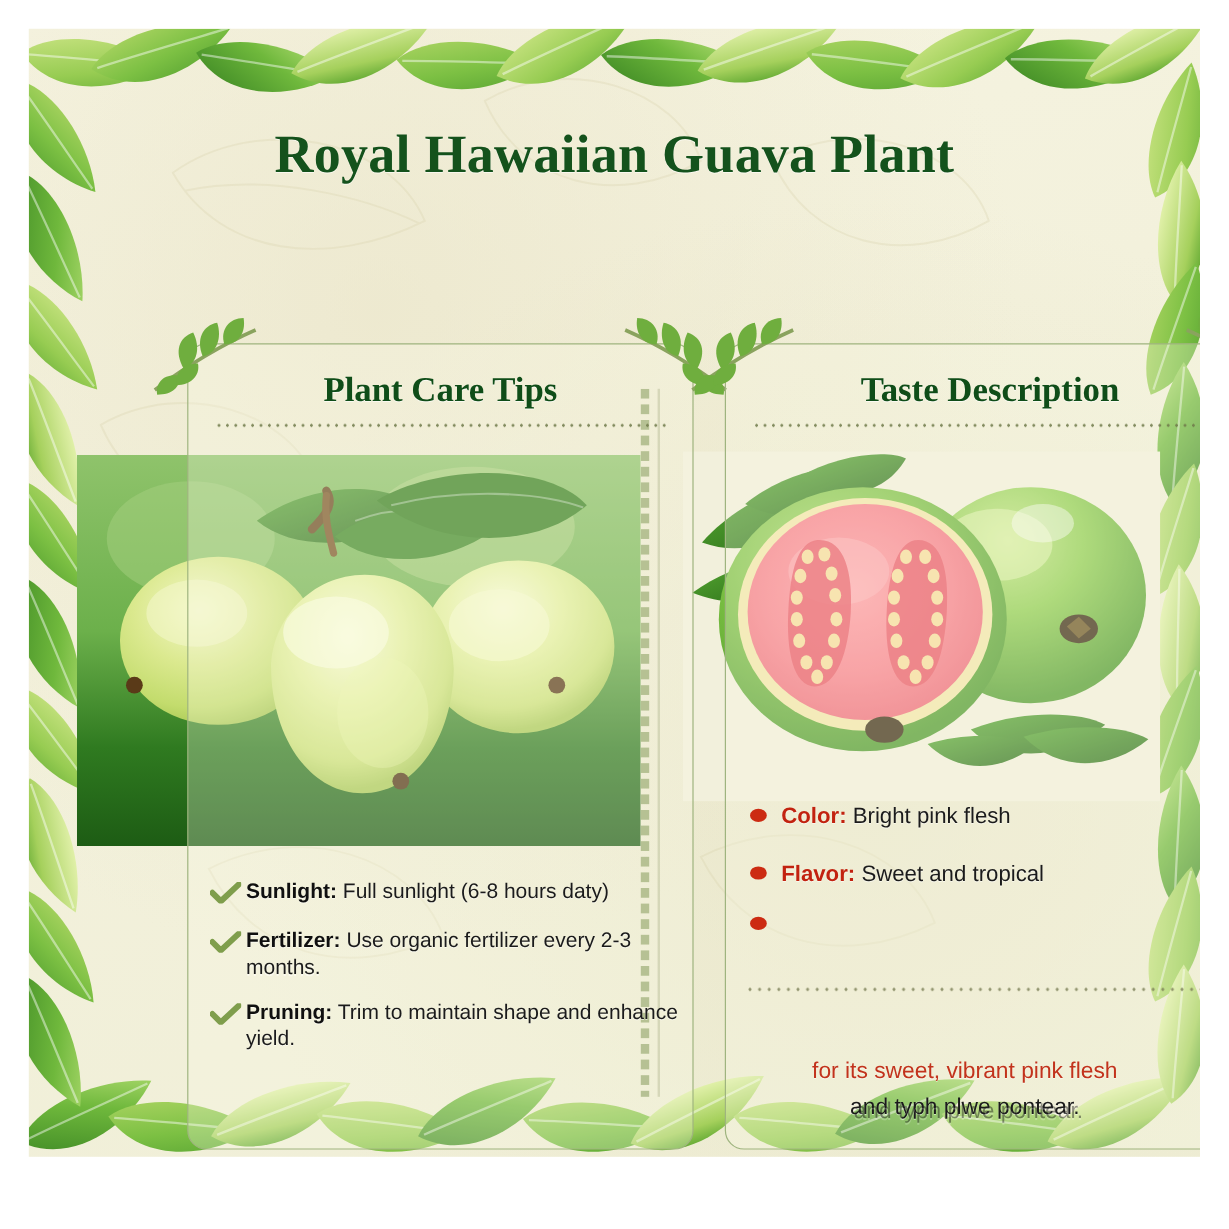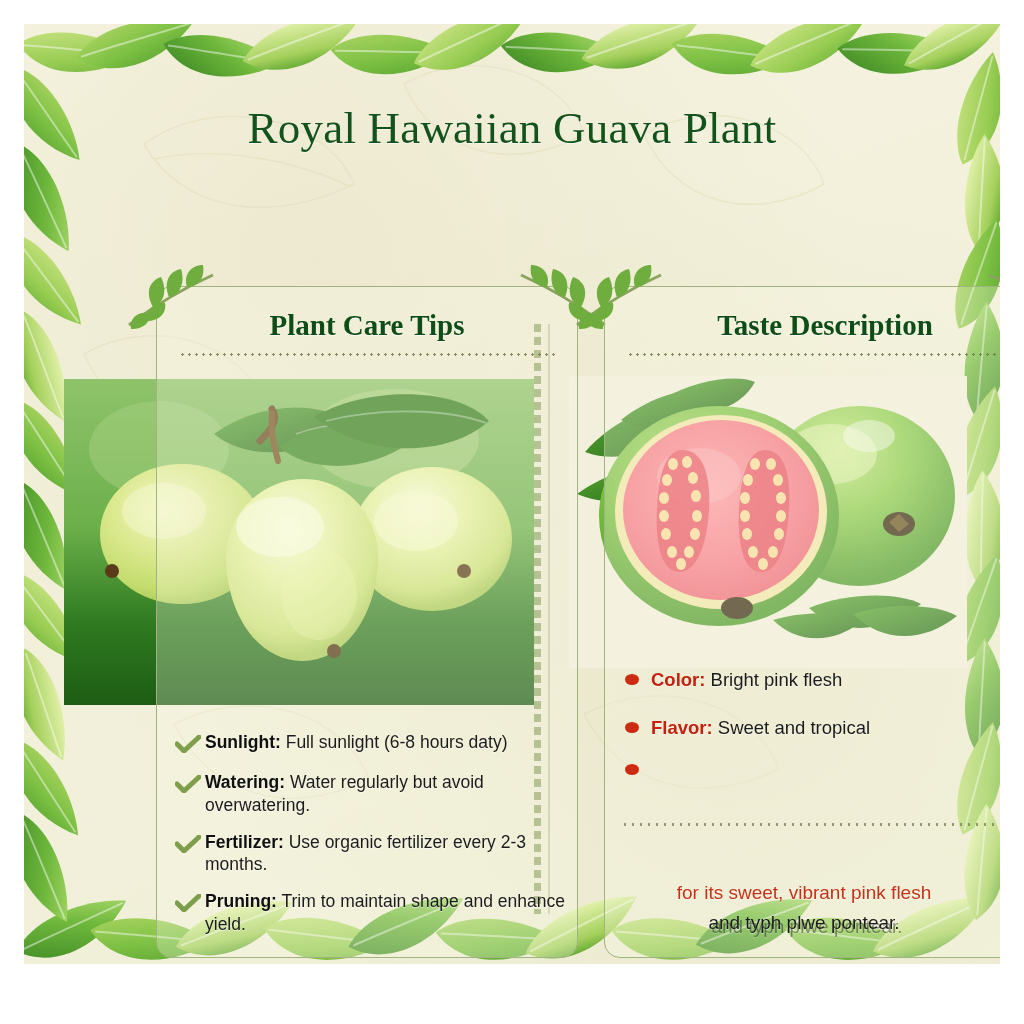--- a/index.html
+++ b/index.html
@@ -18,21 +18,21 @@
   }
   
   .watermark{position:absolute;inset:0;opacity:.30;}
 
   
   .leafborder{position:absolute;inset:0;pointer-events:none;}
 
   
   .title-wrap{position:absolute;left:0;top:82px;width:976px;text-align:center;}
   .title1{
-    font-family:"Liberation Serif",serif;font-weight:400;font-size:45px;
+    font-family:"Liberation Serif",serif;font-weight:700;font-size:45px;
     color:#14521c;letter-spacing:.2px;line-height:1.0;
     text-shadow:0 1px 0 rgba(255,255,255,.6);
   }
   .title2{
     font-family:"Liberation Serif",serif;font-weight:700;font-size:45px;
     color:#e8701a;letter-spacing:.2px;line-height:1.0;margin-top:16px;
     text-shadow:0 1px 0 rgba(255,255,255,.6);
   }
 
   
@@ -393,28 +393,20 @@
               </svg>
           </span>
           <span class="care-text"><b>Sunlight:</b> <span>Full sunlight (6-8 hours daty)</span></span>
         </div>
         <div class="care-item">
           <span class="check">
             <svg width="26" height="18" viewBox="0 0 26 18">
                 <path d="M2 9 L9 16 L24 2" stroke="#7f9e4c" stroke-width="5" fill="none" stroke-linecap="round" stroke-linejoin="round"></path>
               </svg>
           </span>
-          <span class="care-text"><b>Watering:</b> <span>Water regularly but avoid overwatering.</span></span>
-        </div>
-        <div class="care-item">
-          <span class="check">
-            <svg width="26" height="18" viewBox="0 0 26 18">
-                <path d="M2 9 L9 16 L24 2" stroke="#7f9e4c" stroke-width="5" fill="none" stroke-linecap="round" stroke-linejoin="round"></path>
-              </svg>
-          </span>
           <span class="care-text"><b>Fertilizer:</b> <span>Use organic fertilizer every 2-3 months.</span></span>
         </div>
         <div class="care-item">
           <span class="check">
             <svg width="26" height="18" viewBox="0 0 26 18">
                 <path d="M2 9 L9 16 L24 2" stroke="#7f9e4c" stroke-width="5" fill="none" stroke-linecap="round" stroke-linejoin="round"></path>
               </svg>
           </span>
           <span class="care-text"><b>Pruning:</b> <span>Trim to maintain shape and enhance yield.</span></span>
         </div>

